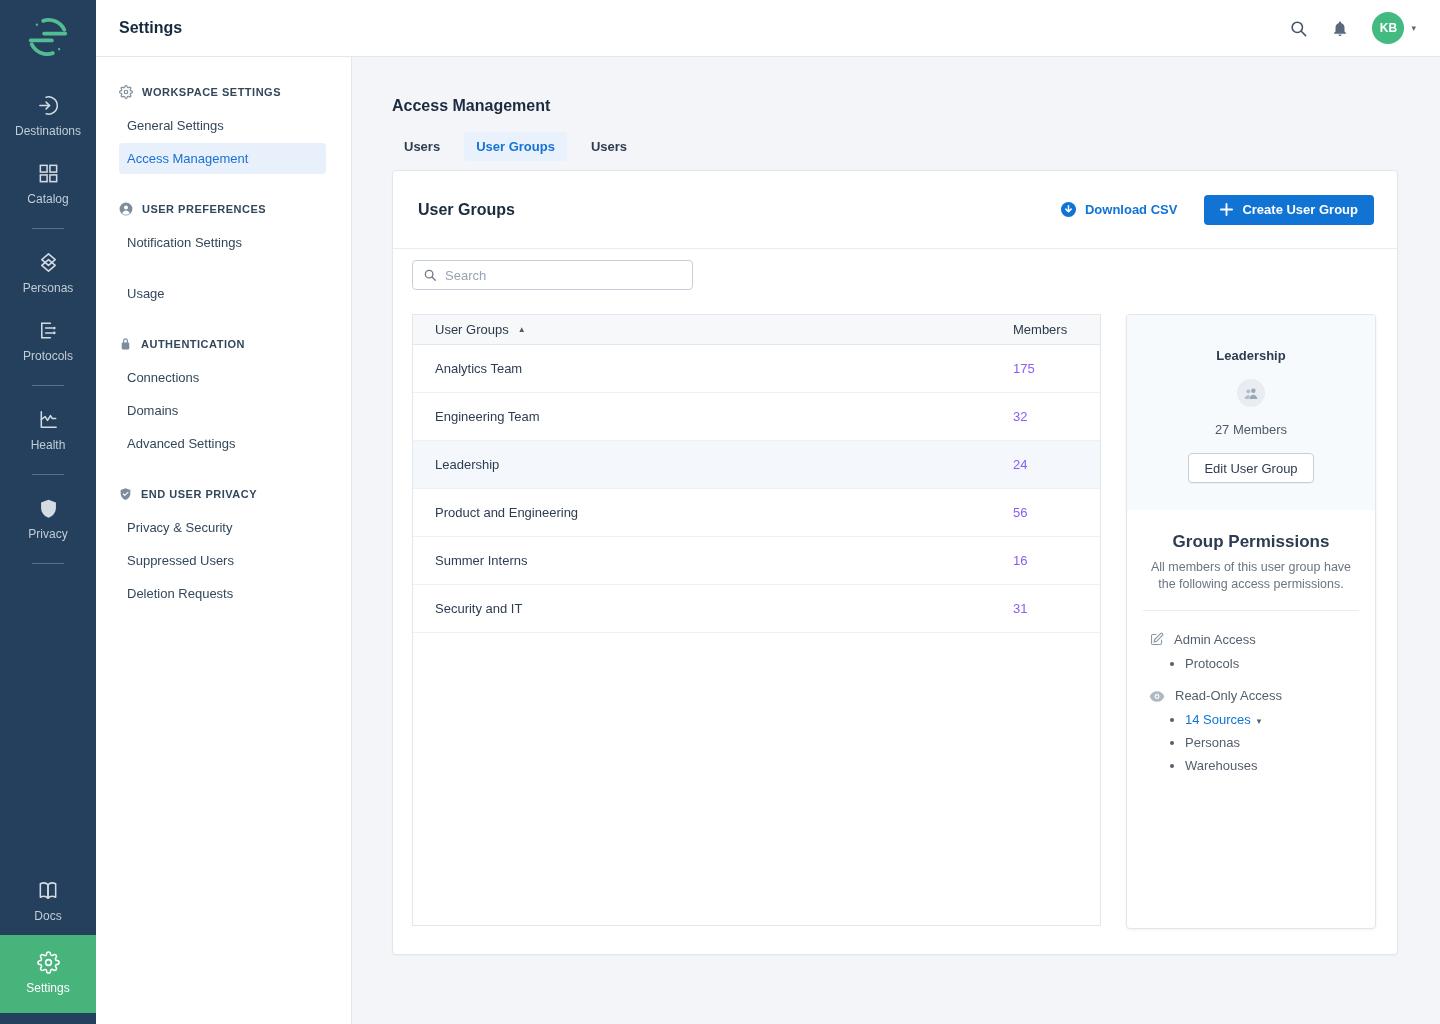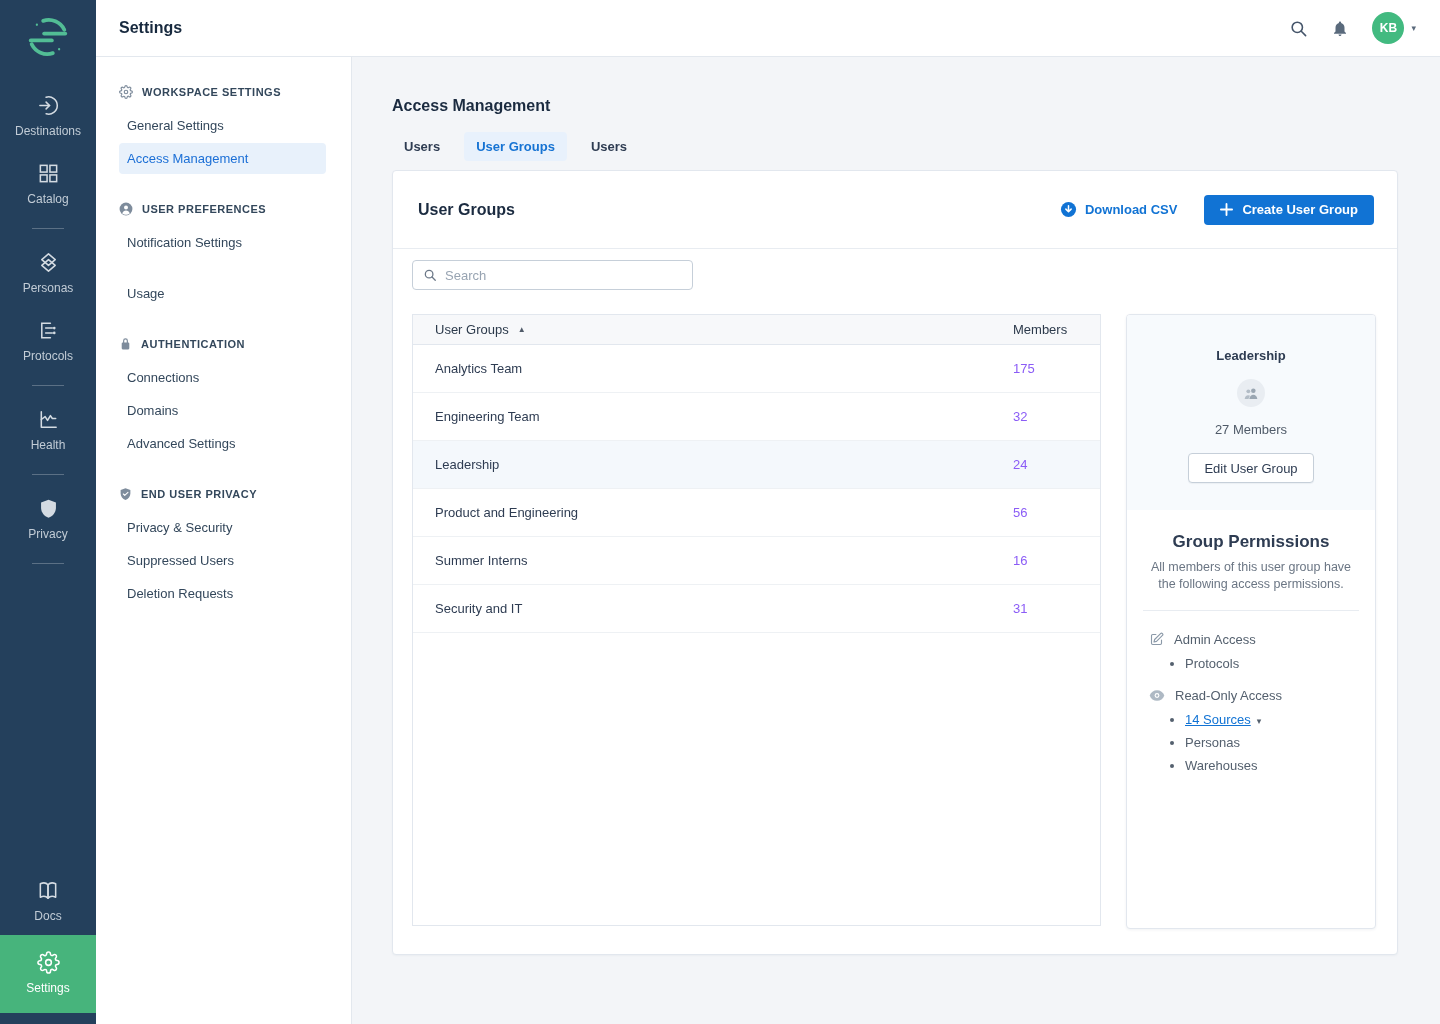--- a/index.html
+++ b/index.html
@@ -88,24 +88,24 @@
   .detail-avatar { width:28px; height:28px; border-radius:50%; background:#e9edf2; margin:16px auto 0;
                    display:flex; align-items:center; justify-content:center; }
   .detail-members { margin-top:15px; color:#4f5a68; }
   .btn-secondary { margin-top:16px; height:30px; padding:0 15px; background:#fff; border:1px solid #c6cfd9;
                    border-radius:4px; font-size:13px; color:#2e3c52; font-family:inherit; cursor:pointer;
                    box-shadow:0 1px 1px rgba(16,42,67,.05); }
   .perm { padding:22px 16px 0; }
   .perm-title { text-align:center; font-size:17px; font-weight:bold; color:#2e3c52; }
   .perm-desc { text-align:center; font-size:12.5px; line-height:1.35; color:#6b7684; margin-top:7px; }
   .perm-divider { height:1px; background:#e8ecf1; margin:17px 0 21px; }
-  .perm-head { display:flex; align-items:center; gap:10px; color:#54606e; padding-left:6px; }
+  .perm-head { display:flex; align-items:flex-end; gap:10px; color:#54606e; padding-left:6px; }
   .perm-list { list-style:disc; margin:9px 0 17px; padding-left:42px; color:#54606e; }
   .perm-list li { margin-bottom:8px; }
-  .perm-link { color:#1173d4; text-decoration:underline; cursor:pointer; }
+  .perm-link { color:#1173d4; cursor:pointer; }
   .link-caret { font-size:9px; color:#54606e; margin-left:6px; }
 </style>
 </head>
 <body>
 
 <nav class="rail">
   <div class="rail-logo">
     <svg width="46" height="46" viewBox="0 0 24 24" fill="none" stroke="#52bd95" stroke-width="2" stroke-linecap="round">
       <path d="M20.5 8.2A9 9 0 0 0 9.5 3.6"></path>
       <path d="M3.5 15.8a9 9 0 0 0 11 4.6"></path>

